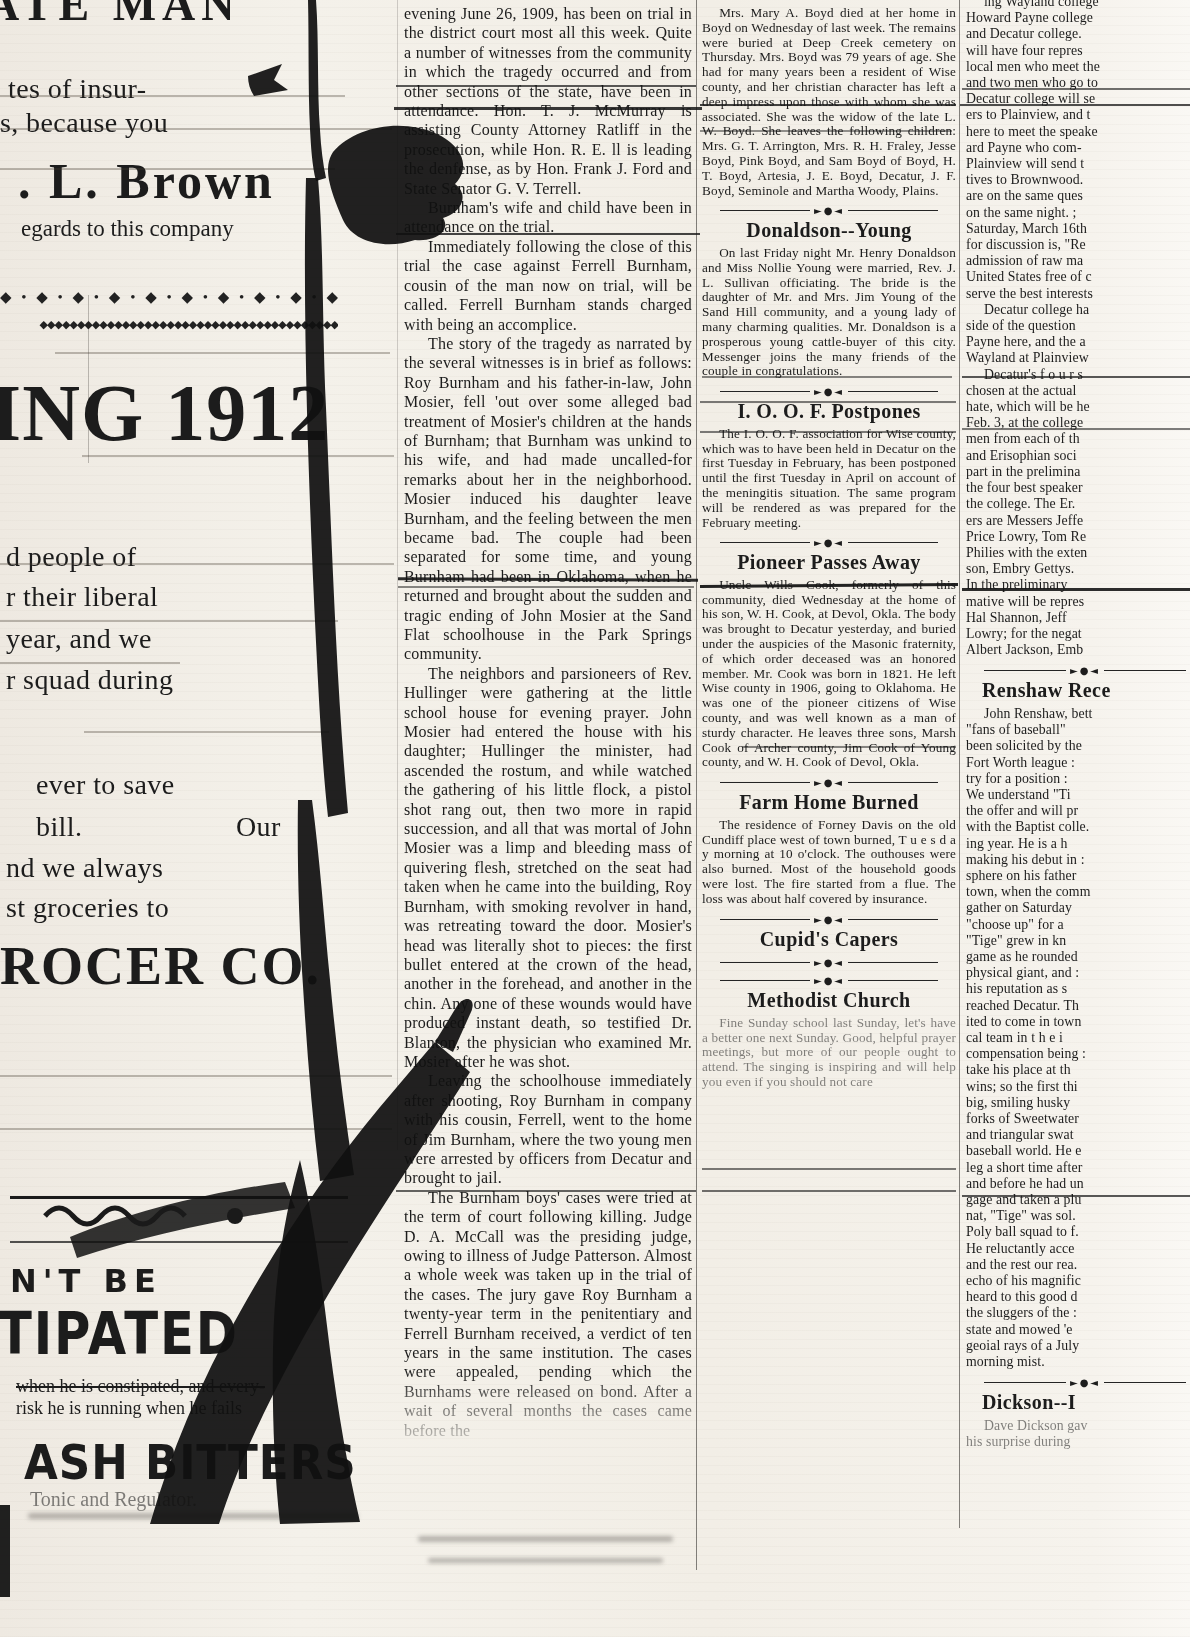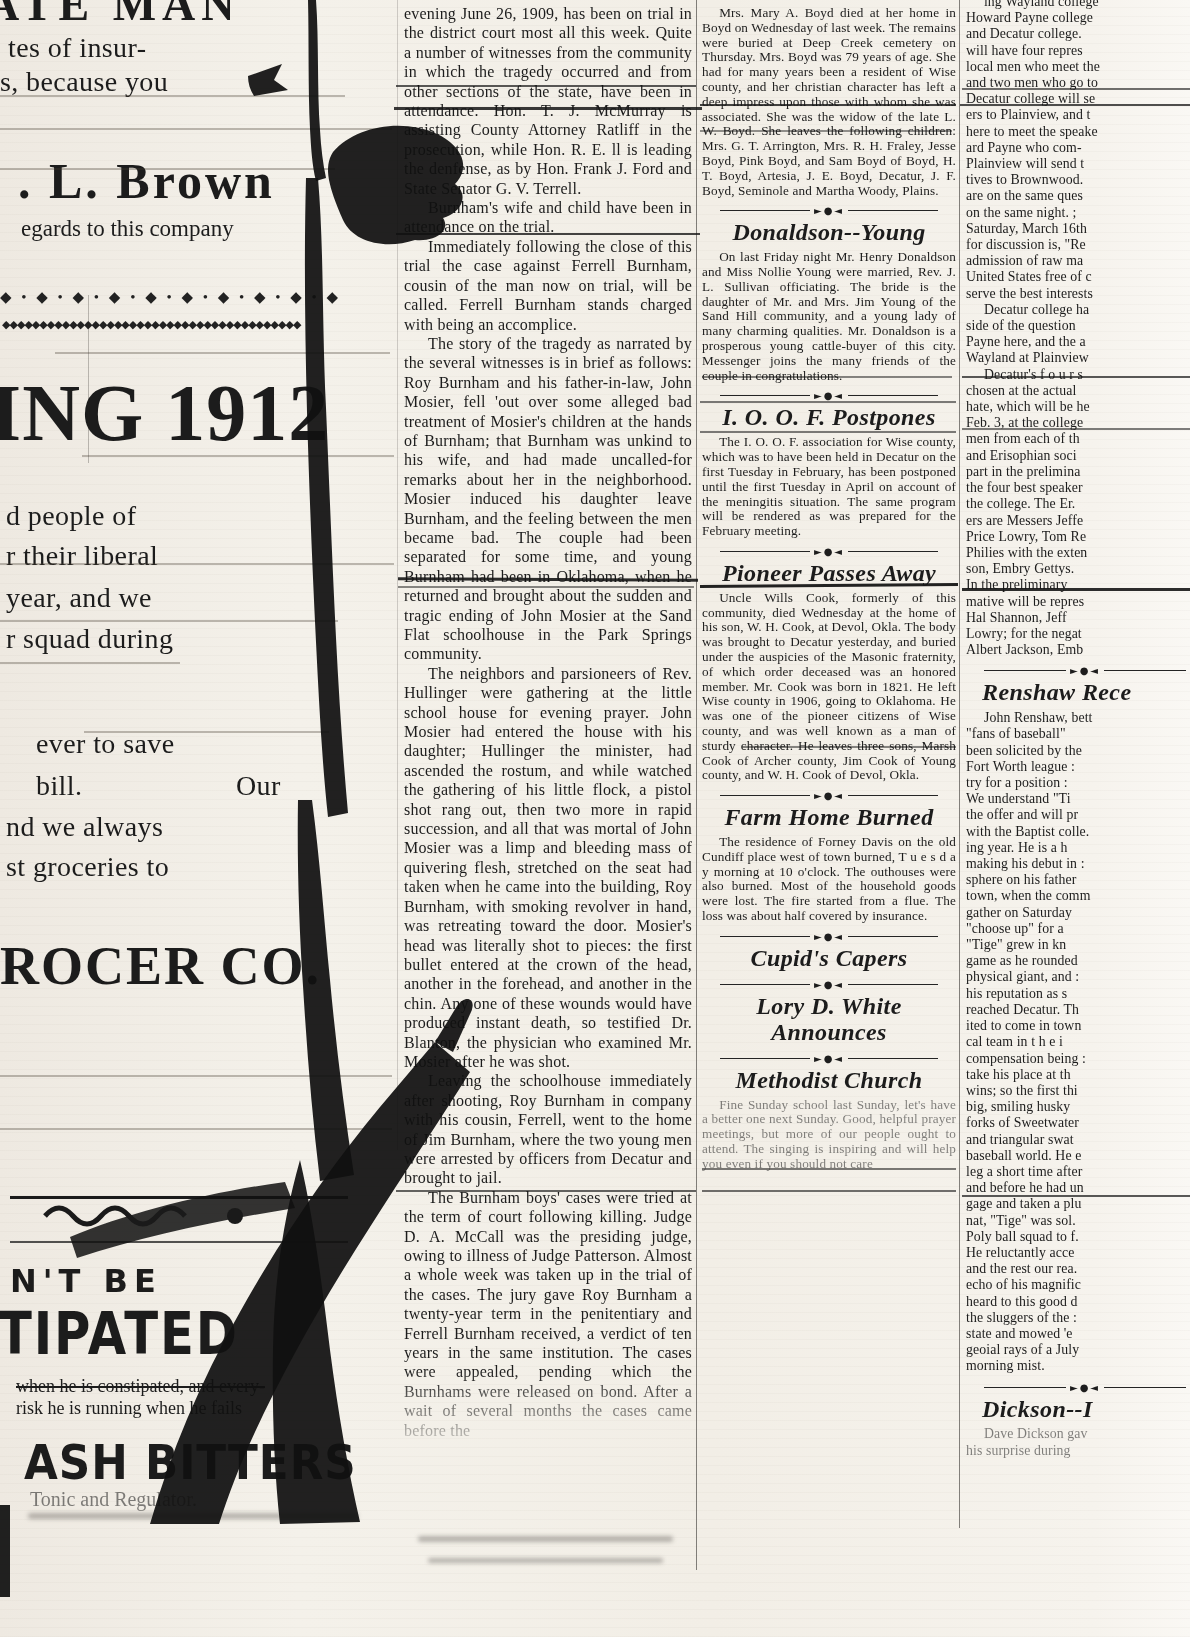--- a/index.html
+++ b/index.html
@@ -2,44 +2,44 @@
 <html><head>
 <meta charset="utf-8">
 <style>
   html,body{margin:0;padding:0;background:#6b6b6b;}
   .page{position:relative;width:1190px;height:1637px;overflow:hidden;
     background:linear-gradient(90deg,#eee9e1 0%,#f4f1ea 25%,#f2eee6 60%,#f6f3ed 92%,#faf8f4 100%);
     font-family:"Liberation Serif","DejaVu Serif",serif;color:#1c1c1c;}
   .page::before{content:"";position:absolute;inset:0;pointer-events:none;
     background:repeating-linear-gradient(0deg,rgba(110,100,85,.035) 0 1px,transparent 1px 9px);}
   .col{position:absolute;top:0;}
-  #col1{left:0;width:400px;height:100%;}
+  #col1{left:0;width:400px;height:100%;text-align:right;}
   #col2{left:404px;width:288px;padding-top:4px;}
   #col3{left:702px;width:254px;padding-top:6px;}
   #col4{left:966px;width:238px;margin-top:-6px;}
   
   .b2{font-size:16px;line-height:19.4px;text-align:justify;margin:0;text-indent:1.5em;letter-spacing:.2px;}
   .b2:first-child{text-indent:0;}
   .b3{font-size:13.2px;line-height:14.8px;text-align:justify;margin:0;text-indent:1.3em;letter-spacing:.15px;}
-  .headline{font-weight:700;font-size:24px;line-height:1.08;text-align:center;margin:2px 0 4px;letter-spacing:.4px;font-style:italic;}
+  .headline{font-weight:700;font-size:20px;line-height:1.08;text-align:center;margin:2px 0 4px;letter-spacing:.4px;}
   #col4 .headline{text-align:left;padding-left:16px;white-space:nowrap;}
   .line{font-size:13.8px;line-height:16.2px;white-space:nowrap;letter-spacing:.1px;}
   .pind{text-indent:1.3em;}
   .divider{display:flex;align-items:center;margin:7px 18px 4px;}
   .divider::before,.divider::after{content:"";flex:1;border-top:1.6px solid #242424;}
   .divider .orn{font-size:10px;padding:0 4px;letter-spacing:2px;color:#1d1d1d;
     font-family:"DejaVu Sans",sans-serif;}
   .fade{opacity:.55;filter:blur(.6px);}
   .fade-tail{-webkit-mask-image:linear-gradient(#000 72%,rgba(0,0,0,.25));
     mask-image:linear-gradient(#000 72%,rgba(0,0,0,.25));}
   
   .frag{position:absolute;white-space:nowrap;}
   .serifbig{font-weight:700;font-family:"Liberation Serif","DejaVu Serif",serif;}
   .sansbig{font-weight:700;font-family:"DejaVu Sans",sans-serif;}
-  .adtext{font-size:28px;letter-spacing:.4px;}
+  .adtext{font-size:28px;letter-spacing:.4px;margin-top:41px;}
   .struck{text-decoration:line-through;text-decoration-thickness:2px;}
   .ornrow{overflow:hidden;}
   .frame{position:absolute;border-top:3px solid #1b1b1b;border-bottom:2px solid rgba(27,27,27,.75);}
   
   .scr{position:absolute;background:#161616;}
   .fold{position:absolute;background:rgba(70,62,50,.33);height:1.5px;}
   .vrule{position:absolute;width:1.4px;background:rgba(35,33,30,.55);}
   .smudge{position:absolute;background:rgba(40,38,34,.3);filter:blur(2px);border-radius:3px;}
   svg.ink{position:absolute;inset:0;pointer-events:none;}
 </style>
@@ -108,21 +108,20 @@
       </div>
       <h2 class="headline">Farm Home Burned</h2>
       <p class="b3">The residence of Forney Davis on the old Cundiff place west of town burned, T u e s d a y morning at 10 o'clock.  The outhouses were also burned.  Most of the household goods were lost.  The fire started from a flue.  The loss was about half covered by insurance.</p>
       <div class="divider">
         <span class="orn">►●◄</span>
       </div>
       <h2 class="headline">Cupid's Capers</h2>
       <div class="divider">
         <span class="orn">►●◄</span>
       </div>
-      <h2 class="headline">Lory D. White Announces</h2>
       <div class="divider">
         <span class="orn">►●◄</span>
       </div>
       <h2 class="headline">Methodist Church</h2>
       <p class="b3 fade">Fine Sunday school last Sunday, let's have a better one next Sunday. Good, helpful prayer meetings, but more of our people ought to attend. The singing is inspiring and will help you even if you should not care</p>
     </div>
 
   <div class="col" id="col4">
       <div class="line pind">ing Wayland college</div>
       <div class="line">Howard Payne college</div>

